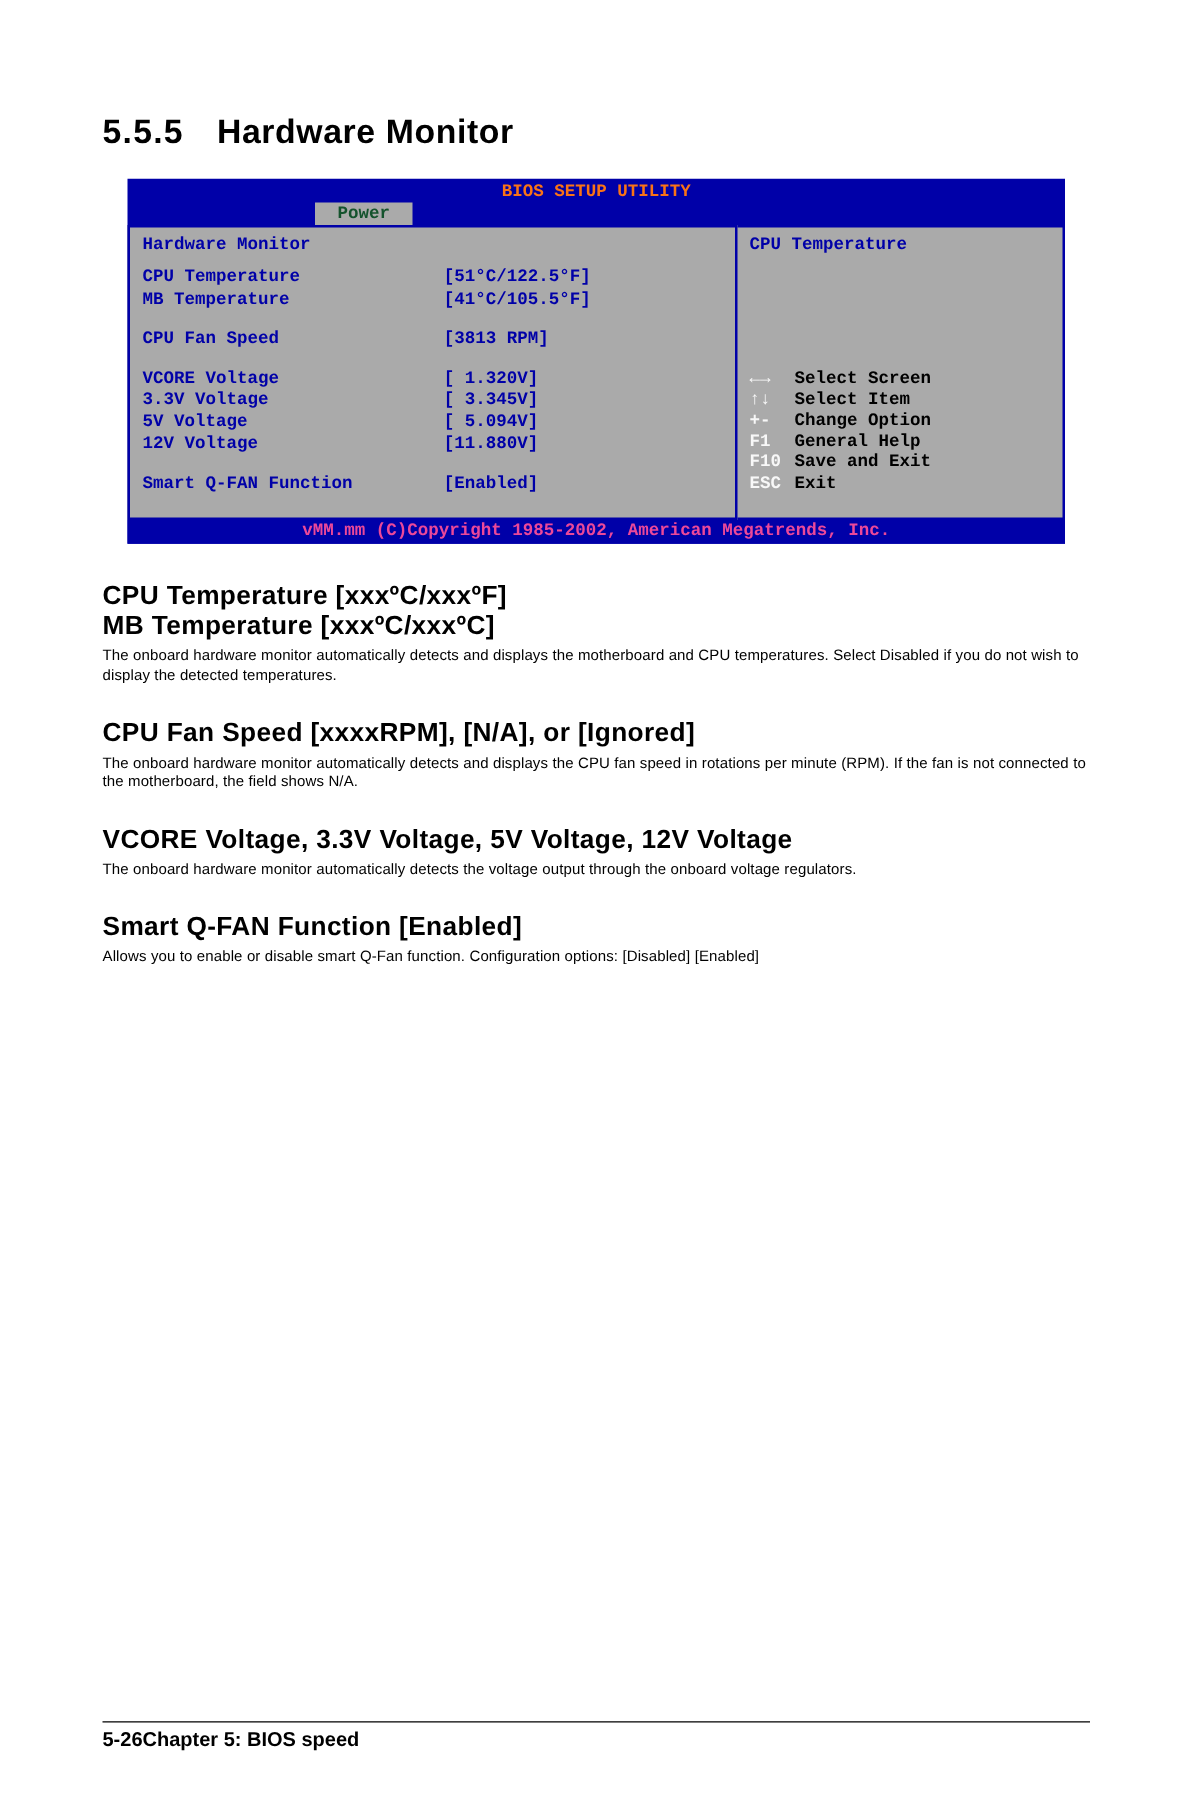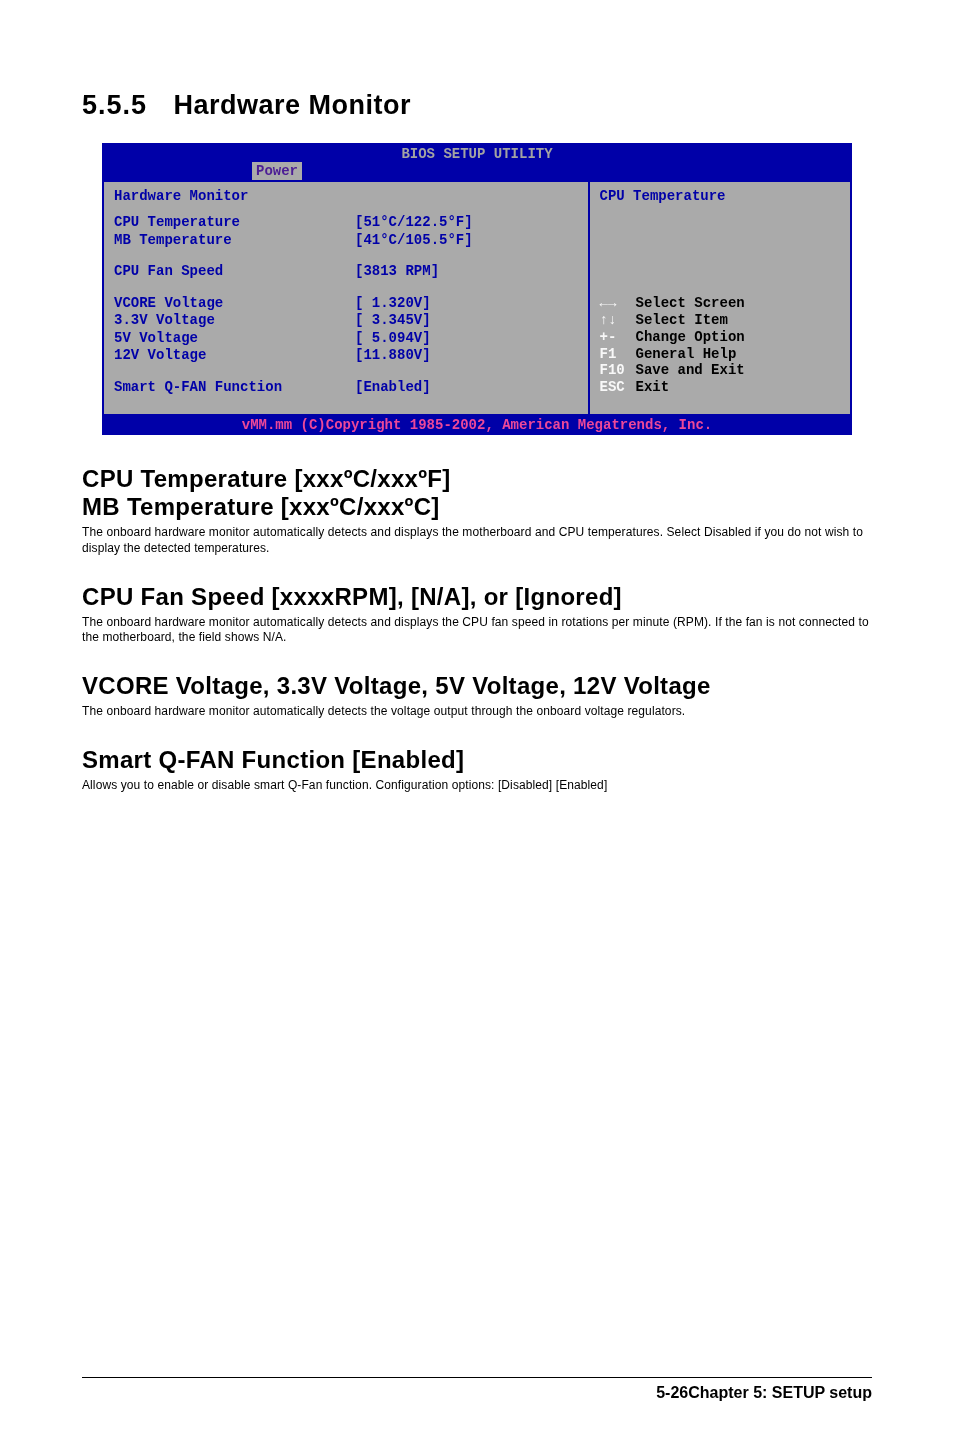--- a/index.html
+++ b/index.html
@@ -33,34 +33,34 @@
     .bios-box {
       margin: 0 auto;
       width: 750px;
       background: #0000a8;
       color: #fff;
       font-family: 'Courier New', monospace;
       font-weight: bold;
       font-size: 14px;
     }
     .bios-header {
-      color: #a3a3a3;
+      color: #f97316;
       text-align: center;
       padding: 3px 0 0 0;
       font-size: 14px;
       position: relative;
     }
     .bios-tab-row {
       height: 18px;
       position: relative;
     }
     .bios-tab {
       background: #aaaaaa;
-      color: #4c1d95;
-      padding: 1px 4px;
+      color: #14532d;
+      padding: 1px 18px;
       position: absolute;
       left: 150px;
       top: 0;
     }
     .bios-panels {
       display: flex;
       background: #aaaaaa;
       color: #0000a8;
     }
     .bios-left {
@@ -112,21 +112,21 @@
       background: #0000a8;
       color: #ec4899;
       text-align: center;
       padding: 1px 0 2px 0;
       font-size: 14px;
     }
     .spacer-v {
       height: 14px;
     }
     .subhead {
-      font-size: 24px;
+      font-size: 21px;
       font-weight: bold;
       margin-top: 26px;
       letter-spacing: 0.3px;
     }
     .subhead.tight {
       margin-top: 0;
     }
     .body-para {
       font-size: 12px;
       line-height: 1.32;
@@ -138,21 +138,21 @@
       bottom: 36px;
       left: 82px;
       right: 82px;
     }
     .page-footer .rule {
       border-top: 1px solid #000;
       margin-bottom: 6px;
     }
     .page-footer .foot-row {
       display: flex;
-      justify-content: flex-end;
+      justify-content: flex-start;
       font-size: 16px;
       font-weight: bold;
     }
   </style>
 </head>
 <body>
 
 <div>
   <span class="section-num">5.5.5</span>
   <span class="section-title">Hardware Monitor</span>
@@ -254,15 +254,15 @@
 <div class="subhead">VCORE Voltage, 3.3V Voltage, 5V Voltage, 12V Voltage</div>
 <p class="body-para">The onboard hardware monitor automatically detects the voltage output through the onboard voltage regulators.</p>
 
 <div class="subhead">Smart Q-FAN Function [Enabled]</div>
 <p class="body-para">Allows you to enable or disable smart Q-Fan function. Configuration options: [Disabled] [Enabled]</p>
 
 <div class="page-footer">
   <div class="rule"></div>
   <div class="foot-row">
     <span>5-26</span>
-    <span>Chapter 5: SETUP setup</span>
+    <span>Chapter 5: BIOS speed</span>
   </div>
 </div>
 
 </body></html>

